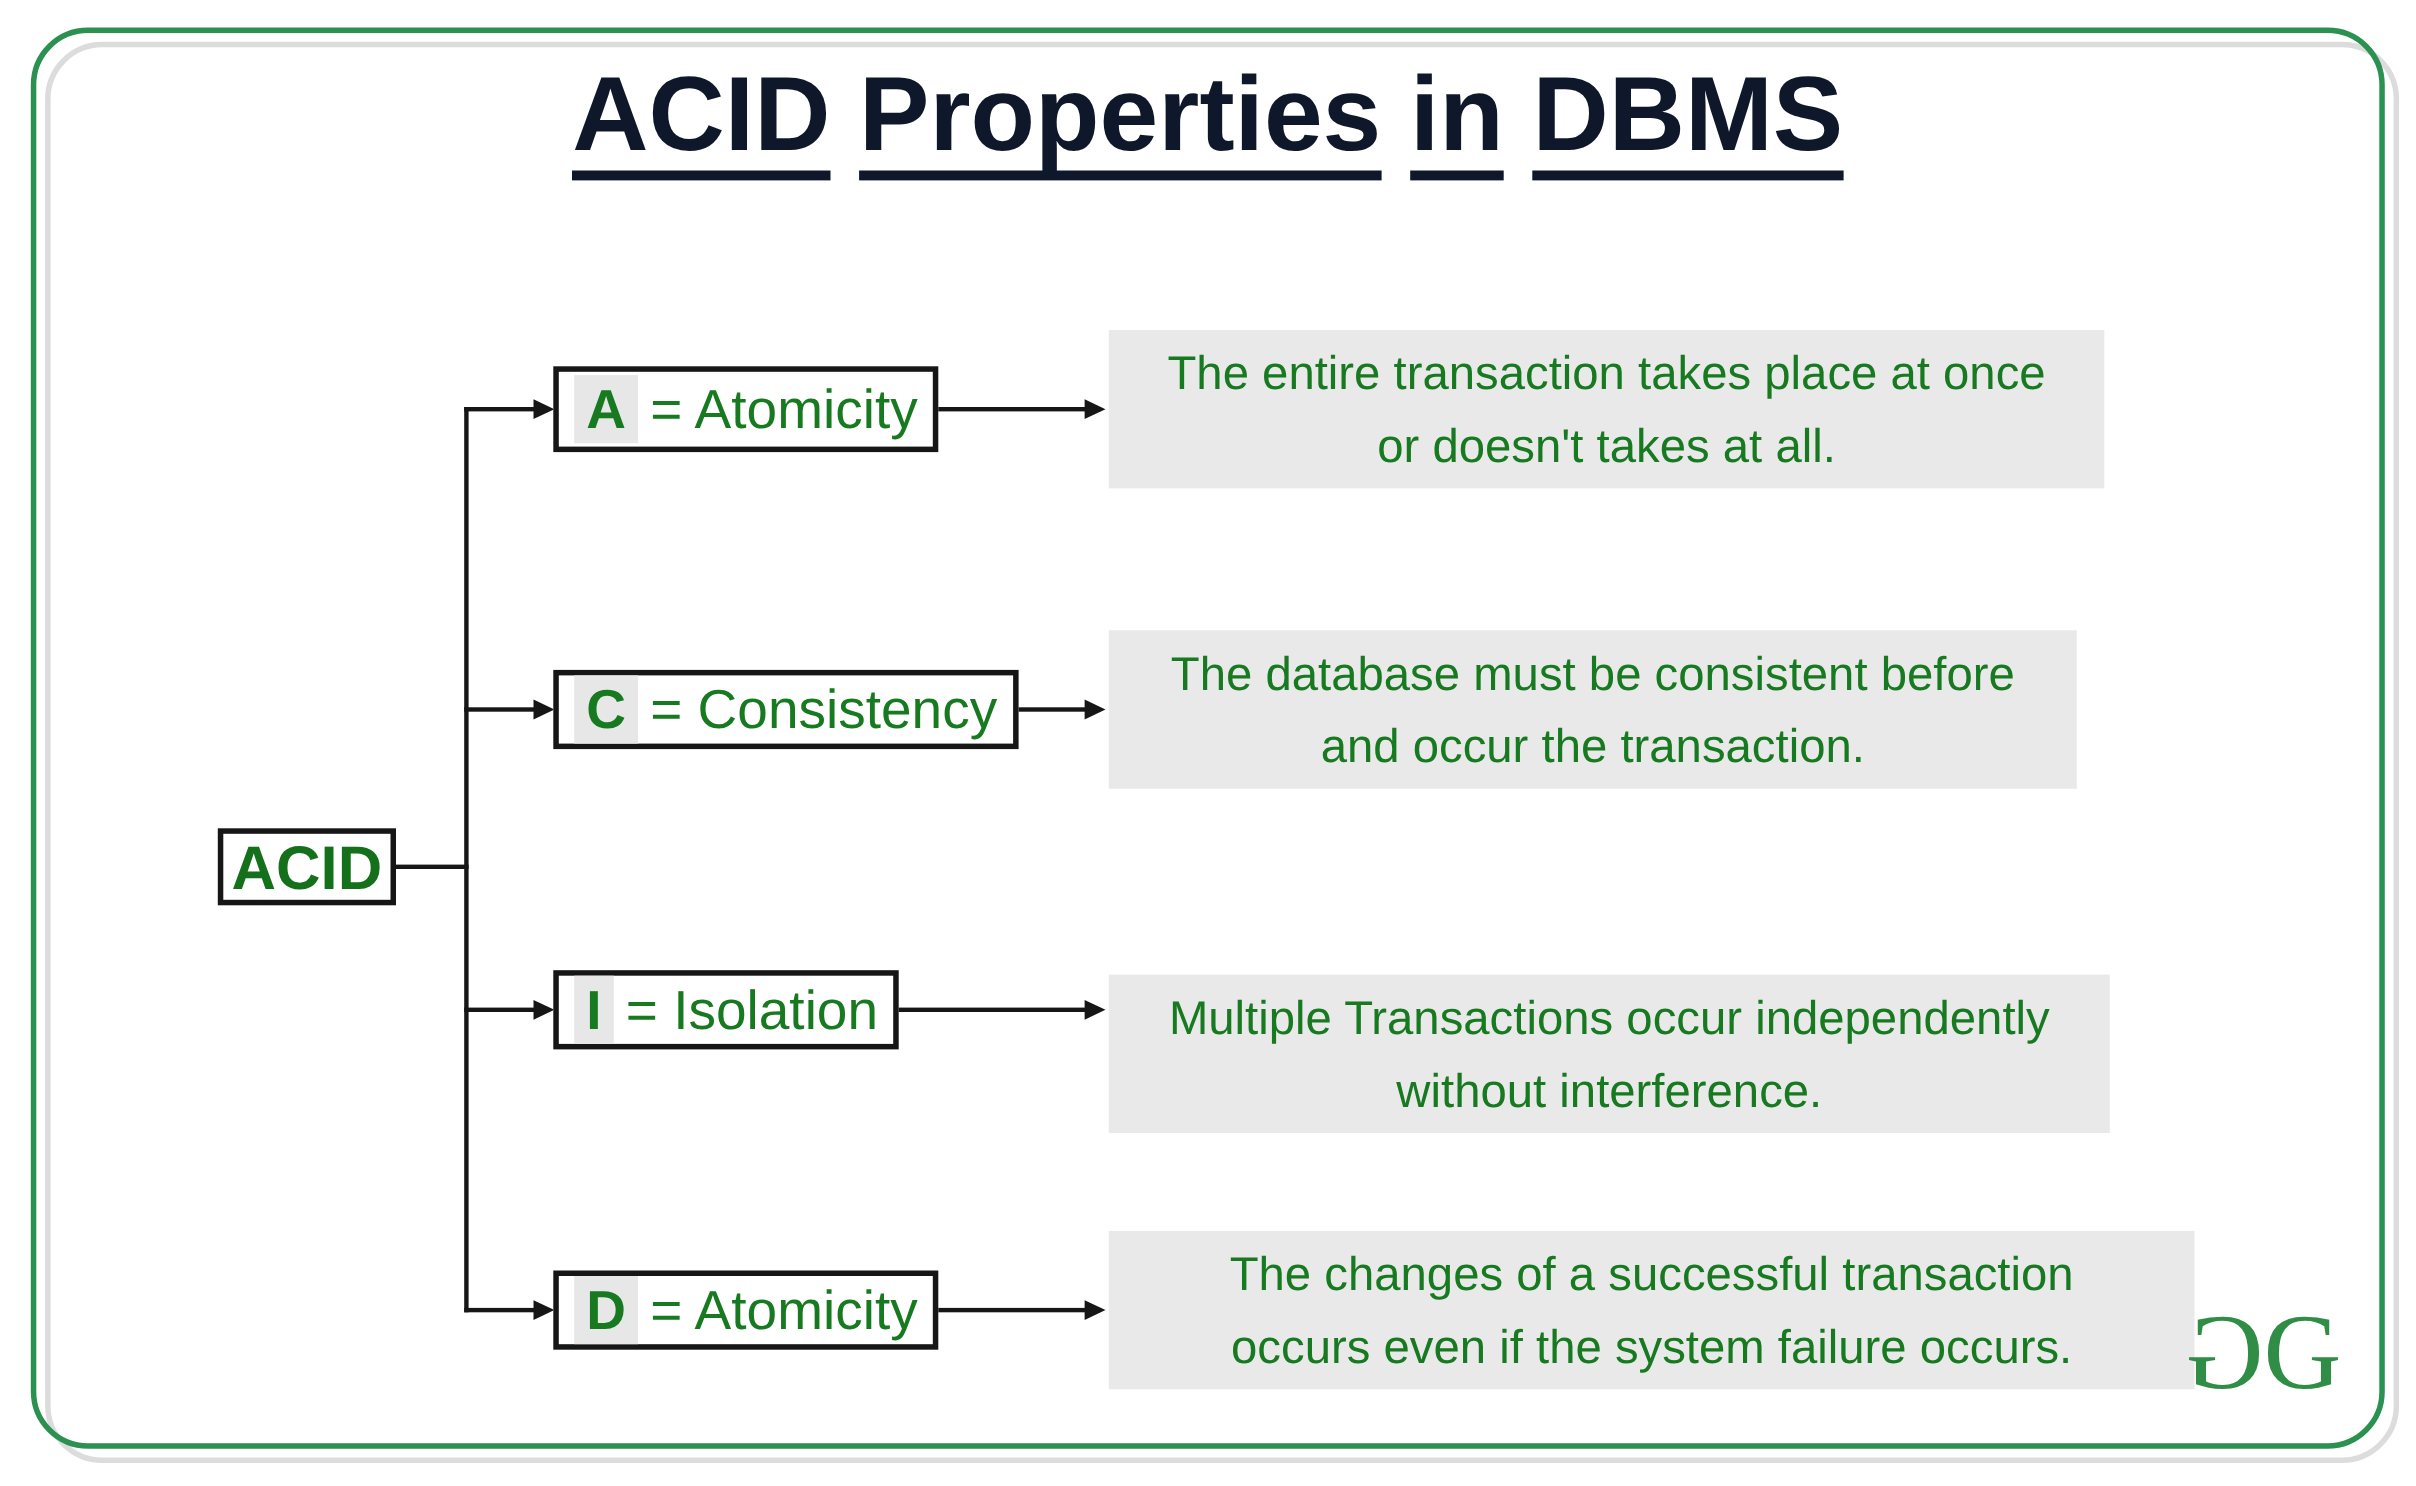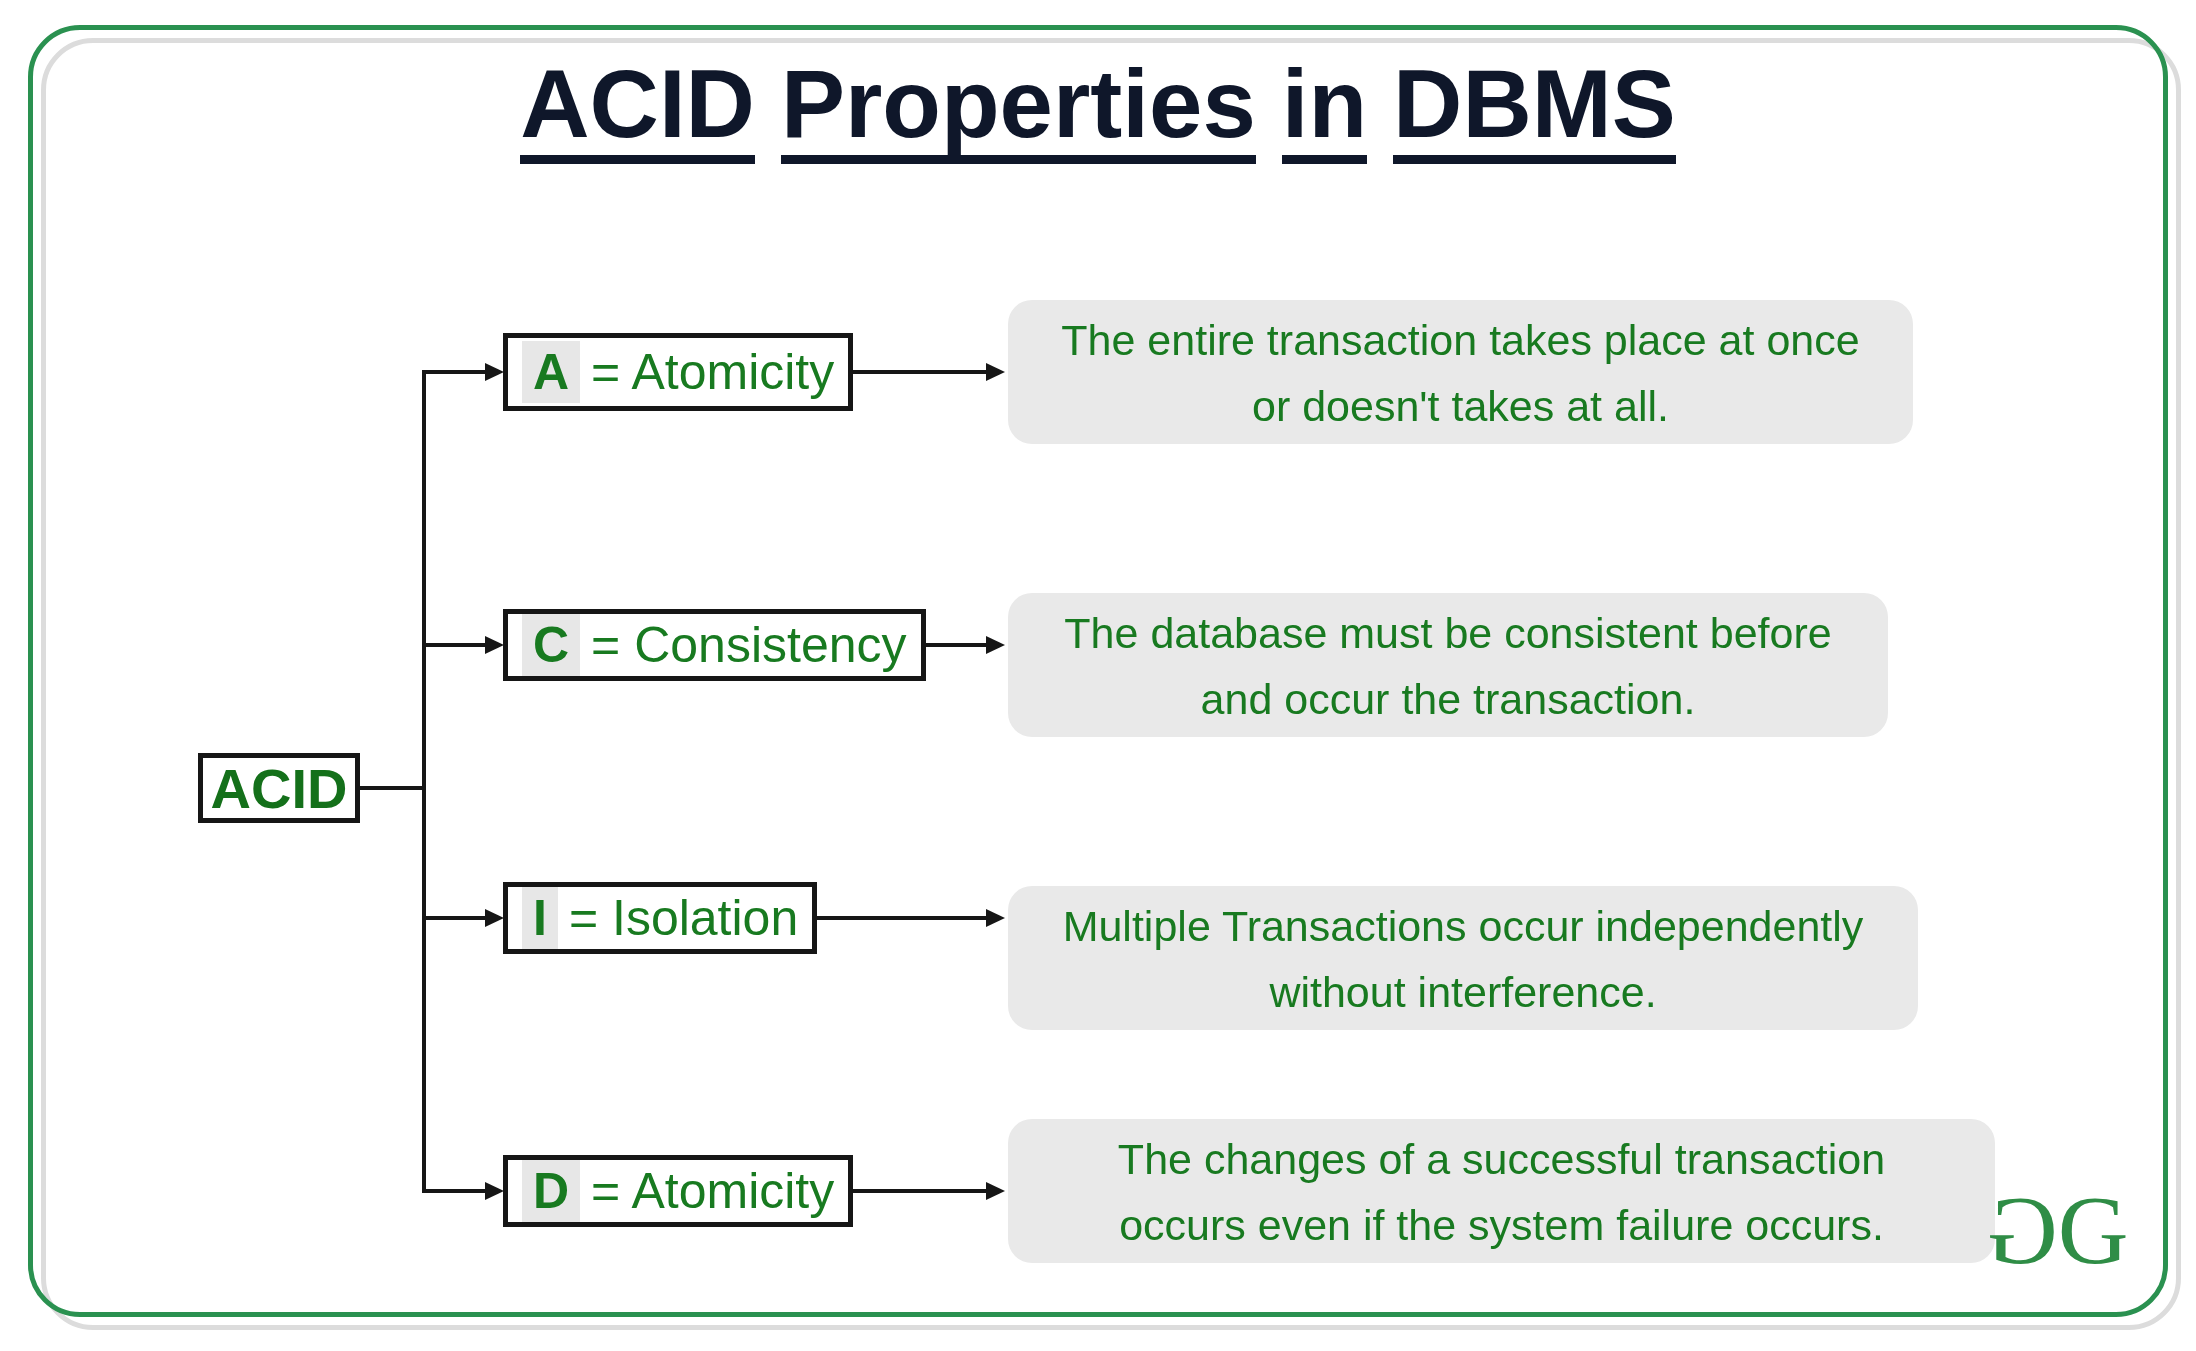--- a/index.html
+++ b/index.html
@@ -35,22 +35,22 @@
   .b1{top:333px;height:78px;} .b2{top:609px;} .b3{top:882px;} .b4{top:1155px;}
 
   .ll{left:422px;width:66px;} .rl{left:760px;width:228px;}
   .ly1{top:370px;} .ly2{top:643px;} .ly3{top:916px;} .ly4{top:1189px;}
   .la{left:485px;} .ra{left:986px;}
   .ay1{top:363px;} .ay2{top:636px;} .ay3{top:909px;} .ay4{top:1182px;}
 
   
   .desc{position:absolute;left:1008px;height:144px;background:#e9e9e9;z-index:2;
         color:#187a20;font-size:43px;line-height:66px;text-align:center;
-        padding-top:7px;box-sizing:border-box;border-radius:24px;}
-  .d1{top:300px;width:905px;} .d2{top:593px;width:880px;}
+        padding-top:7px;box-sizing:border-box;}
+  .d1{top:300px;width:905px;} .d2{top:573px;width:880px;}
   .d3{top:846px;width:910px;margin-top:40px;} .d4{top:1119px;width:987px;}
 
   
   .logo{position:absolute;left:1992px;top:1181px;font-family:"Liberation Serif",serif;
         font-size:98px;line-height:1;color:#2f8d46;letter-spacing:-5px;z-index:2;}
   .logo .g-flip{display:inline-block;transform:scaleX(-1);}
 </style>
 </head>
 <body>
 

